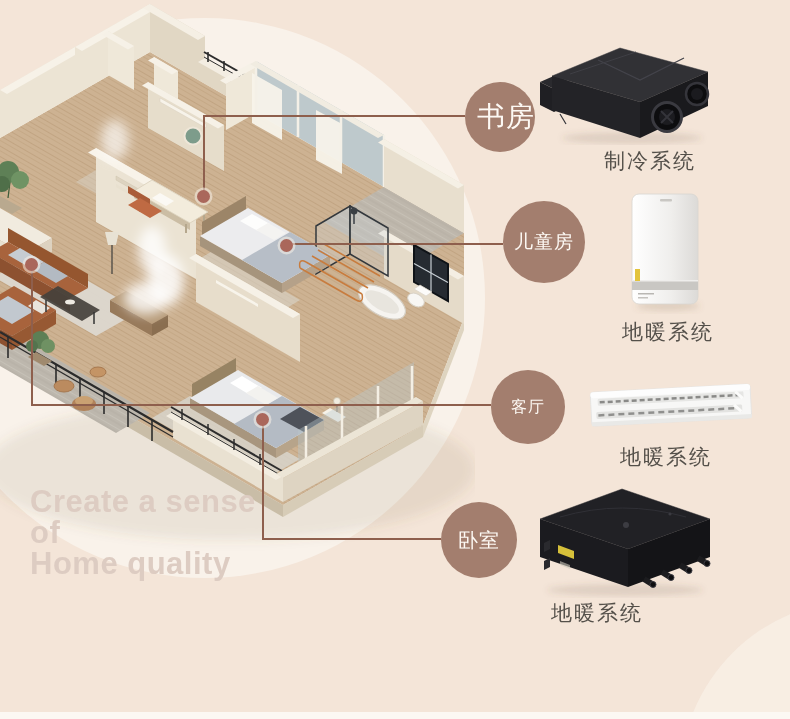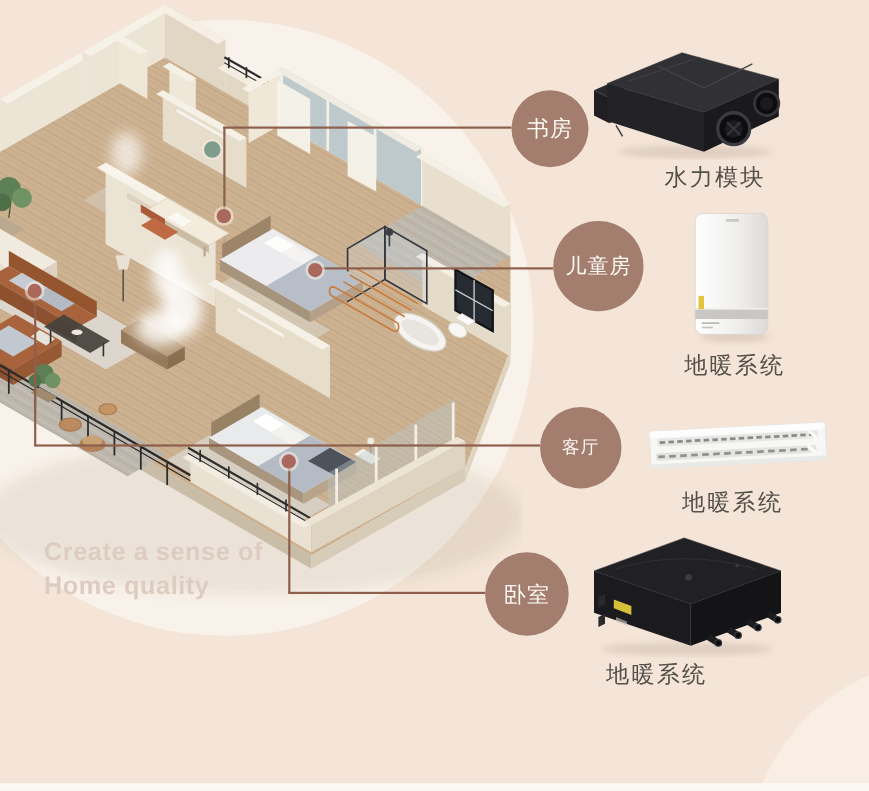--- a/index.html
+++ b/index.html
@@ -23,32 +23,32 @@
     position:absolute; width:13px; height:13px; border-radius:50%;
     background:var(--marker,#aa675b);
     box-shadow:0 0 0 2.5px rgba(247,240,231,.55);
   }
   .badge{
     position:absolute; border-radius:50%;
     background:var(--badge,#a37e6e); color:var(--badge_text,#fdf9f4);
     display:flex; align-items:center; justify-content:center;
     letter-spacing:1px; font-weight:500;
   }
-  .badge.b1{left:465px; top:82px;  width:70px; height:70px; font-size:20px;}
+  .badge.b1{left:465px; top:82px;  width:70px; height:70px; font-size:28px;justify-content:flex-end;}
   .badge.b2{left:503px; top:201px; width:82px; height:82px; font-size:19px;}
   .badge.b3{left:491px; top:370px; width:74px; height:74px; font-size:16px;}
   .badge.b4{left:441px; top:502px; width:76px; height:76px; font-size:20px;}
   .product-img{position:absolute;}
   .product-label{
     position:absolute; width:190px; text-align:center;
     font-size:21px; letter-spacing:2px; color:var(--label_text,#54504a);
   }
   .tagline{
-    position:absolute; left:40px; top:486px; width:230px;
-    font-size:23px; line-height:31px; font-weight:700;
+    position:absolute; left:30px; top:486px; width:230px;
+    font-size:31px; line-height:31px; font-weight:700;
     color:var(--tagline_text,#ddccc2); letter-spacing:.5px;
   }
   .note{
     position:absolute; left:0; top:651px; width:790px; text-align:center;
     color:var(--note_text,#5f5349); font-size:15px; line-height:19px;
   }
 </style>
 </head>
 <body>
 
@@ -365,21 +365,21 @@
     <line x1="30" y1="34" x2="96" y2="12" stroke="#3f3f45" stroke-width="1"></line>
     <polygon points="12,36 100,62 100,98 12,70" fill="#232327"></polygon>
     <polygon points="100,62 168,32 168,66 100,98" fill="#1a1a1d"></polygon>
     <circle cx="127" cy="77" r="14.5" fill="#0d0d0f" stroke="#3a3a40" stroke-width="3"></circle>
     <circle cx="127" cy="77" r="8" fill="#1c1c20"></circle>
     <path d="M121,71 l12,12 M133,71 l-12,12" stroke="#34343a" stroke-width="2"></path>
     <circle cx="157" cy="54" r="11" fill="#0d0d0f" stroke="#35353b" stroke-width="2.5"></circle>
     <circle cx="157" cy="54" r="6" fill="#1b1b1f"></circle>
     <line x1="20" y1="74" x2="26" y2="84" stroke="#333338" stroke-width="1.2"></line>
   </svg>
-  <div class="product-label" style="left:555px; top:147px;">水力模块</div>
+  <div class="product-label" style="left:555px; top:147px;">制冷系统</div>
 
   <svg class="product-img" style="left:626px; top:192px; width:84px; height:122px;" viewBox="0 0 84 122">
     <defs>
       <linearGradient id="boilerGrad" x1="0" y1="0" x2="1" y2="0">
         <stop offset="0" stop-color="#ffffff"></stop>
           <stop offset=".6" stop-color="#efeeec"></stop>
           <stop offset="1" stop-color="#dcdad7"></stop>
       </linearGradient>
       <filter id="pb3b" x="-60%" y="-60%" width="220%" height="220%">
           <feGaussianBlur stdDeviation="3"></feGaussianBlur>

